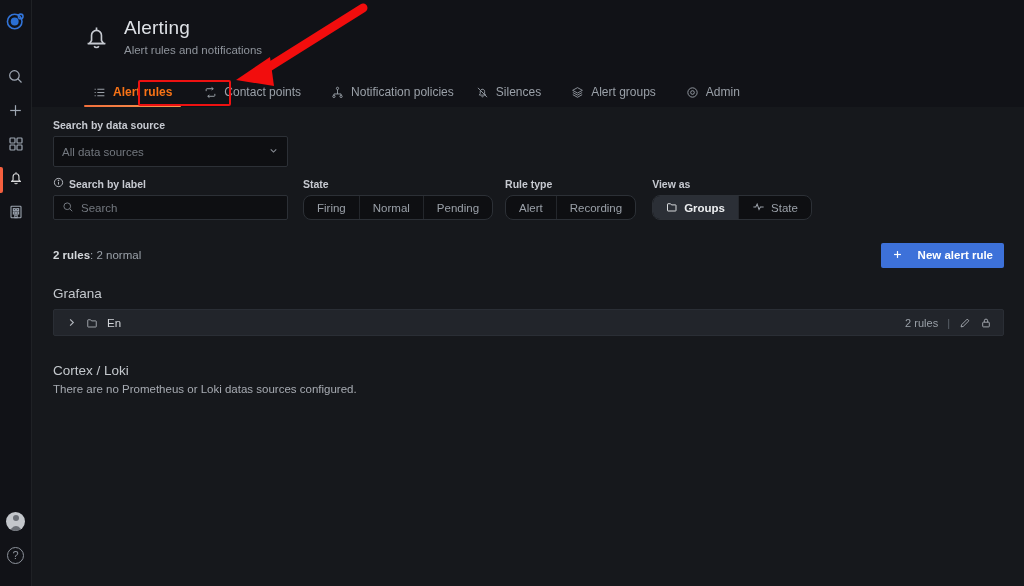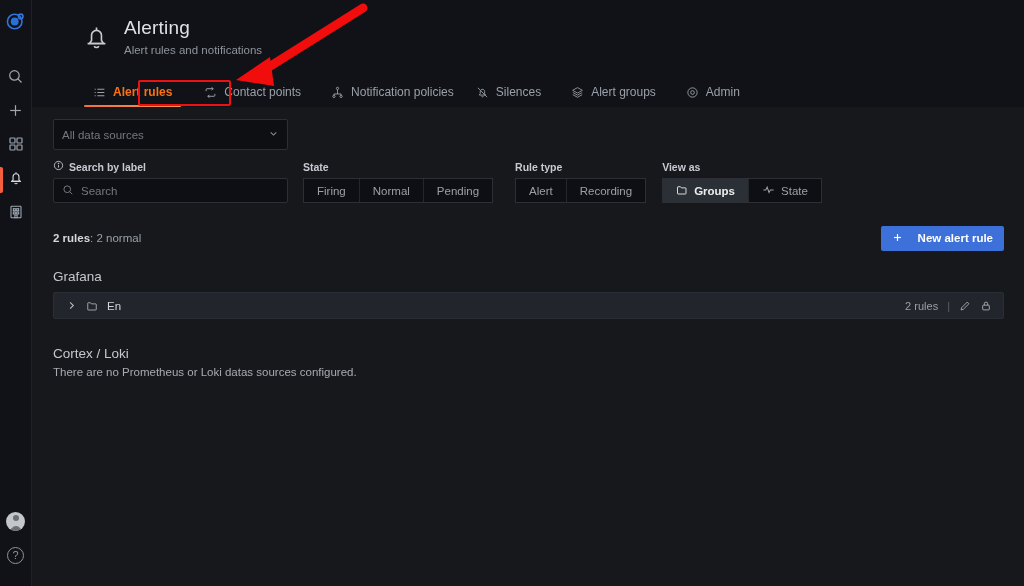--- a/index.html
+++ b/index.html
@@ -91,21 +91,21 @@
   .caret { color: #8a8f97; font-size: 8px; }
 
   .filters-row { display: flex; align-items: flex-end; gap: 4px; }
   .filter-group { margin-right: 6px; }
   .search-box {
     width: 235px; height: 25px; background: #0e0f12; border: 1px solid #2c3036;
     border-radius: 2px; display: flex; align-items: center; padding: 0 8px; gap: 7px;
     font-size: 11.5px; color: #73787f;
   }
   .radio-group {
-    display: flex; height: 25px; border: 1px solid #2c3036; border-radius: 0;
+    display: flex; height: 25px; border: 1px solid #2c3036; border-radius: 8px;
     background: #0e0f12; overflow: hidden;
   }
   .radio-btn {
     display: flex; align-items: center; gap: 6px; padding: 0 13px;
     font-size: 11.5px; color: #9aa0a8; border-right: 1px solid #24272c;
   }
   .radio-btn:last-child { border-right: none; }
   .radio-btn.selected { background: #2b2f36; color: #eceef0; font-weight: bold; }
 
   .rules-summary-row {
@@ -312,20 +312,21 @@
           </span>
           <span>Admin</span>
         </div>
 
       </div>
     </div>
 
     <div id="content">
 
       <div class="filters-top">
+        <div class="field-label">Search by data source</div>
         <div class="select-box">
           <span>All data sources</span>
           <span class="caret">
             <svg width="11" height="11" viewBox="0 0 24 24" fill="none" stroke="currentColor" stroke-width="2.2">
               <polyline points="6,9.5 12,15.5 18,9.5"></polyline>
             </svg>
           </span>
         </div>
       </div>
 
@@ -355,21 +356,21 @@
 
         <div class="filter-group" style="margin-left:5px">
           <div class="field-label">State</div>
           <div class="radio-group">
             <div class="radio-btn">Firing</div>
             <div class="radio-btn">Normal</div>
             <div class="radio-btn">Pending</div>
           </div>
         </div>
 
-        <div class="filter-group" style="margin-left:12px">
+        <div class="filter-group" style="margin-left:2px">
           <div class="field-label">Rule type</div>
           <div class="radio-group">
             <div class="radio-btn">Alert</div>
             <div class="radio-btn">Recording</div>
           </div>
         </div>
 
         <div class="filter-group" style="margin-left:6px">
           <div class="field-label">View as</div>
           <div class="radio-group">

